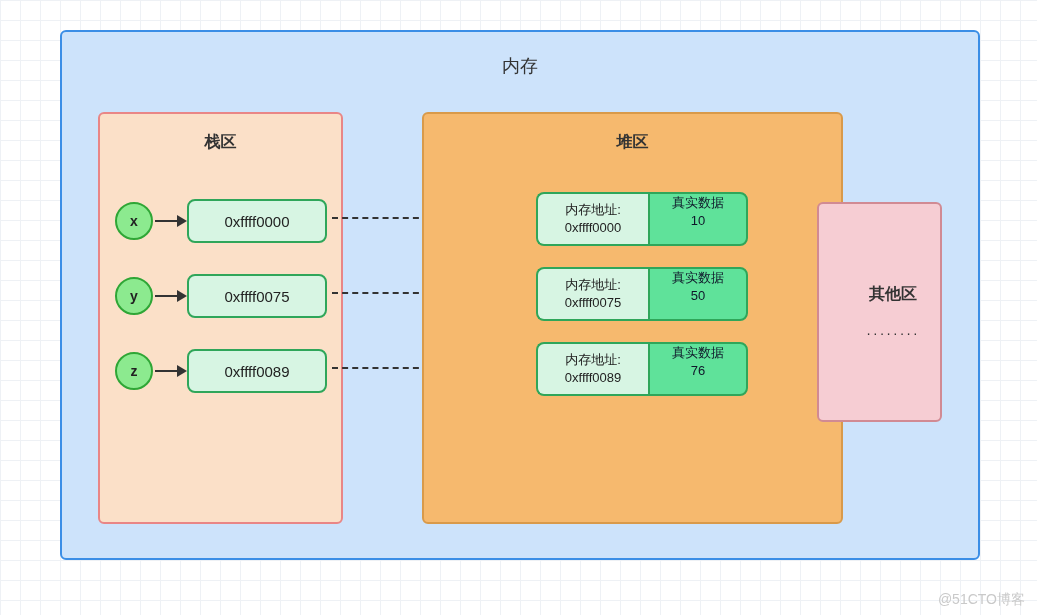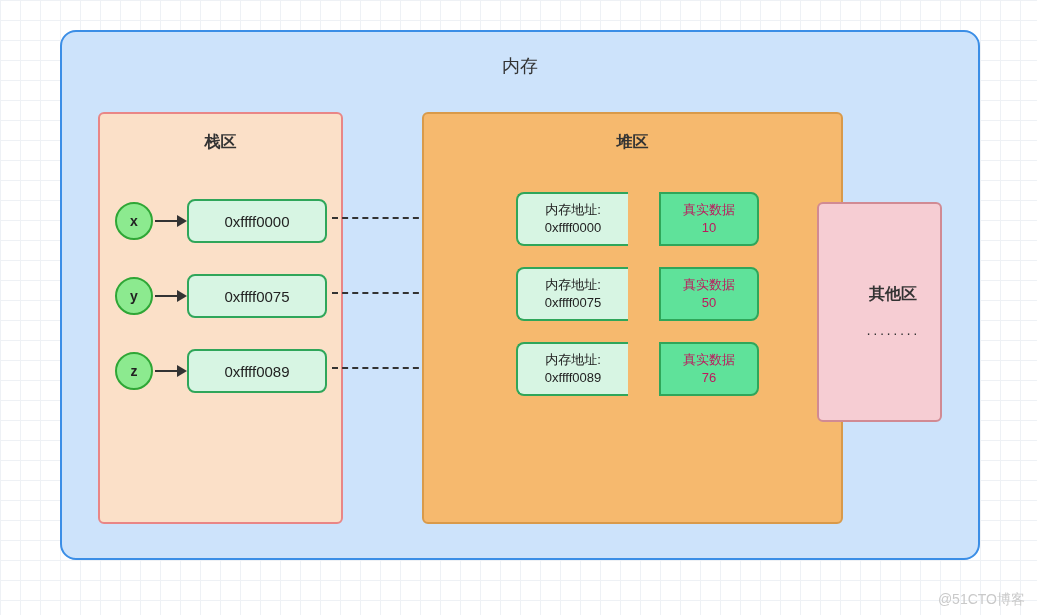--- a/index.html
+++ b/index.html
@@ -13,21 +13,21 @@
     width: 1037px;
     height: 615px;
     position: relative;
   }
   .memory {
     position: absolute;
     left: 60px; top: 30px;
     width: 920px; height: 530px;
     background: #cde3fb;
     border: 2px solid #3b8ee6;
-    border-radius: 16px;
+    border-radius: 6px;
   }
   .memory-title {
     position: absolute;
     top: 22px; left: 0; right: 0;
     text-align: center;
     font-size: 18px;
     font-weight: 500;
     color: #333;
   }
   .stack {
@@ -116,42 +116,41 @@
     background: #d7f5e3;
     border: 2px solid #2fa65a;
     border-radius: 8px;
     display:flex; align-items:center; justify-content:center;
     font-size: 15px; color:#222;
   }
 
   
   .heap-row {
     position: absolute;
-    left: 92px;
+    left: 112px;
     display:flex;
-    gap:31px;
   }
   .heap-left {
     width: 112px; height: 54px;
     background:#d7f5e3;
     border:2px solid #2fa65a;
     border-right:none;
     border-radius:8px 0 0 8px;
     display:flex; flex-direction:column;
     align-items:center; justify-content:center;
     font-size:13px; line-height:1.35; color:#222;
   }
   .heap-right {
     width: 100px; height: 54px;
     background:#5fe29a;
     border:2px solid #2fa65a;
     border-radius:0 8px 8px 0;
     display:flex; flex-direction:column;
-    align-items:center; justify-content:center;
-    font-size:13px; line-height:1.35; color:#be185d;
+    align-items:center; 
+    font-size:13px; line-height:1.35; color:#0f172a;
   }
 
   .dashed-arrow {
     position:absolute;
     height:2px;
     border-top:2px dashed #333;
   }
   .dashed-arrow::after {
     content:"";
     position:absolute;

